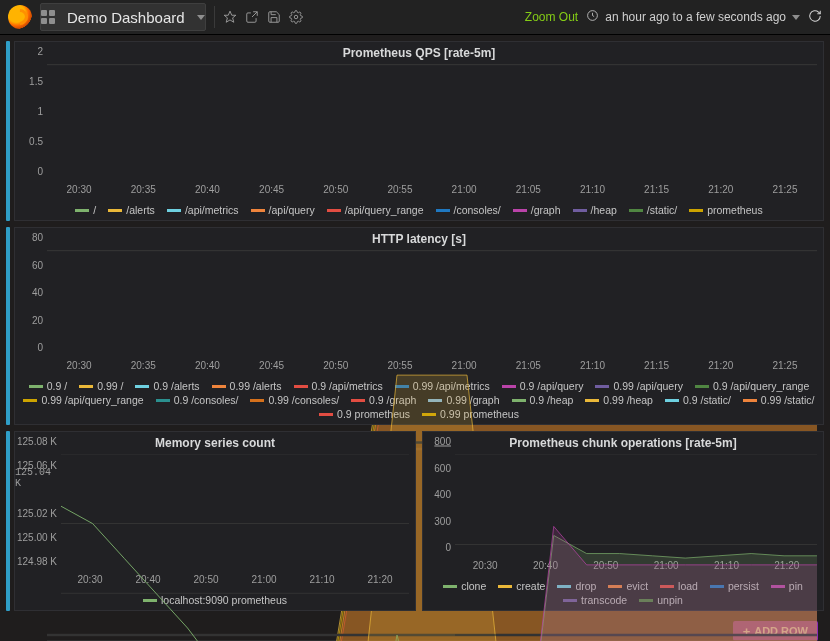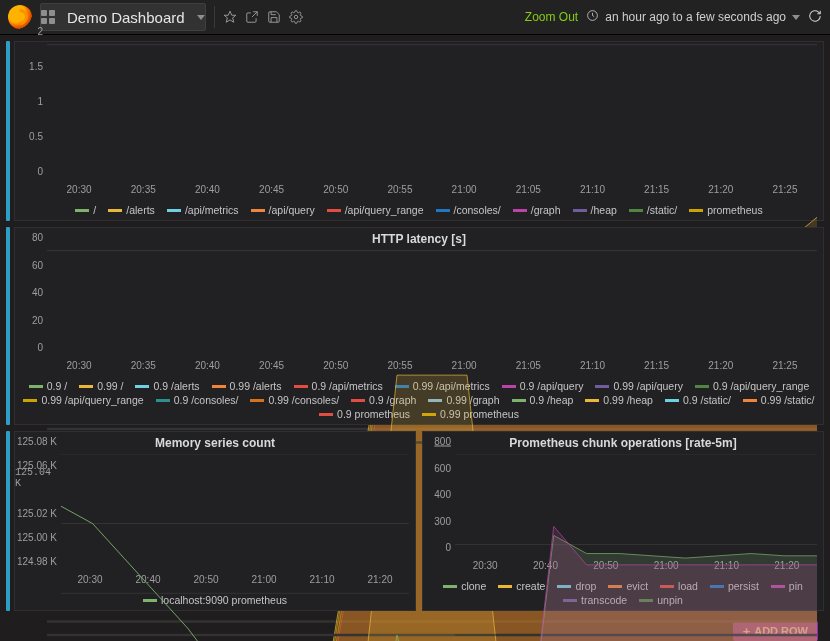--- a/index.html
+++ b/index.html
@@ -91,20 +91,21 @@
         <path d="M21 3v5h-5"></path>
       </svg></span>
 </div>
 
 <div class="dash">
 
   <div class="row">
     <div class="row-handle"></div>
     <div class="row-body">
       <div class="panel" style="height:178px">
+        <div class="panel-title">Prometheus QPS [rate-5m]</div>
         <div class="plot">
             <div class="ylabels">
               <span style="bottom: 0%;">0</span>
               <span style="bottom: 25%;">0.5</span>
               <span style="bottom: 50%;">1</span>
               <span style="bottom: 75%;">1.5</span>
               <span style="bottom: 100%;">2</span>
             </div>
             <div class="xlabels">
               <span>20:30</span>

